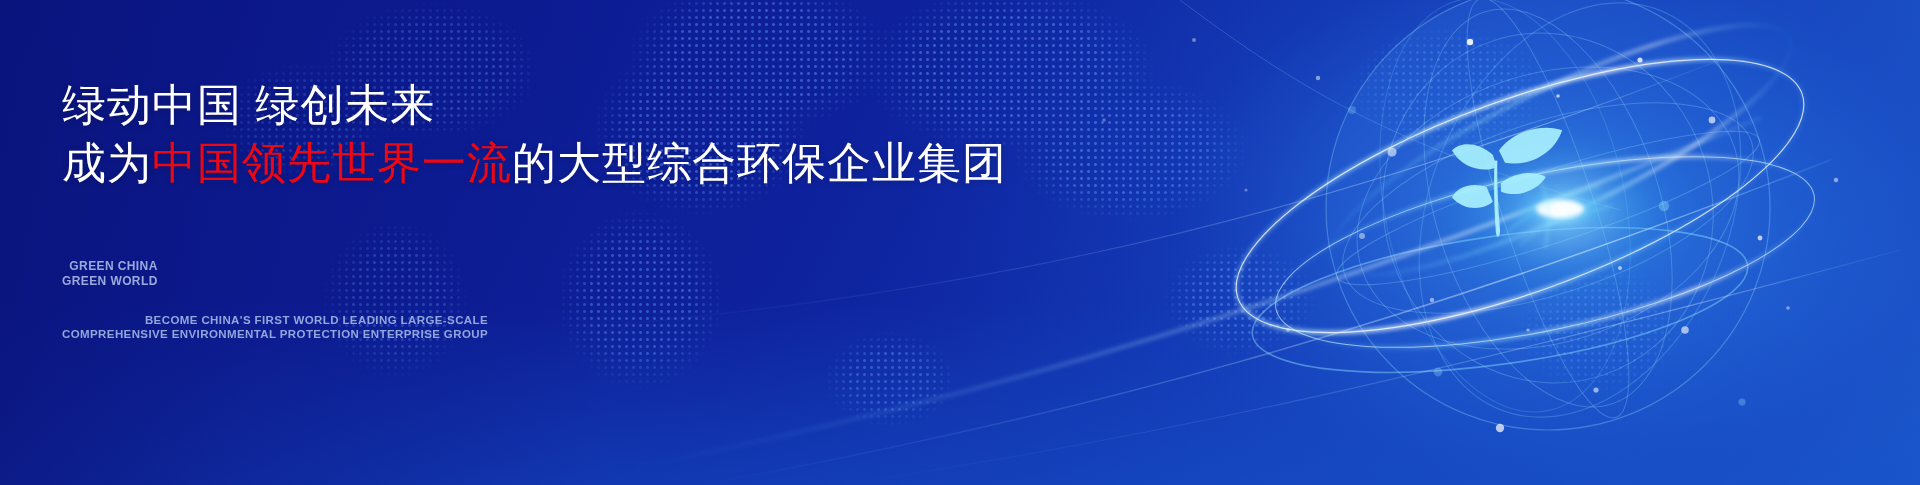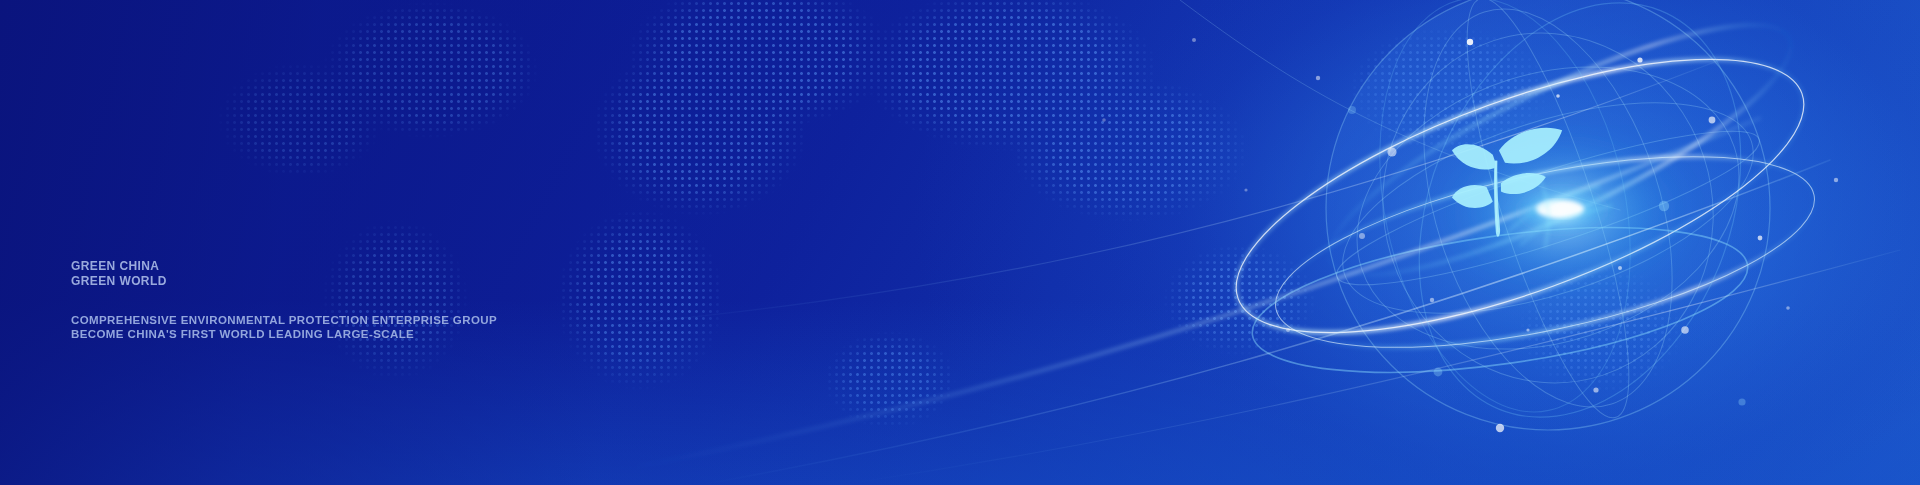--- a/index.html
+++ b/index.html
@@ -82,24 +82,25 @@
     font-weight: 400;
     letter-spacing: 1px;
     white-space: nowrap;
     text-shadow: 0 1px 6px rgba(0,0,0,0.22);
   }
   .headline .l2 { display: block; }
   .hl-red { color: #ee0712; }
 
   .en-block {
     position: absolute;
-    left: 9px;
+    left: 0;
     color: #a8b6e0;
     font-weight: bold;
     letter-spacing: 0.4px;
+    text-align: right;
   }
   .en-slogan {
     top: 259px;
     font-size: 12px;
     line-height: 15px;
     color: #9aaadd;
   }
   .en-desc {
     top: 313px;
     font-size: 11.5px;
@@ -247,25 +248,29 @@
         <circle cx="1664" cy="206" r="5.2" opacity="0.35"></circle>
         <circle cx="1438" cy="372" r="4.4" opacity="0.3"></circle>
         <circle cx="1742" cy="402" r="3.6" opacity="0.3"></circle>
         <circle cx="1352" cy="110" r="4.0" opacity="0.25"></circle>
       </g>
     </svg>
   </div>
 
   <div class="copy">
 
+    <div class="headline">
+      <span class="l1">绿动中国 绿创未来</span>
+      <span class="l2"><span>成为</span><span class="hl-red">中国领先世界一流</span><span>的大型综合环保企业集团</span></span>
+    </div>
 
     <div class="en-block en-slogan">
       <span>GREEN CHINA</span>
       <span>GREEN WORLD</span>
     </div>
 
     <div class="en-block en-desc">
+      <span>BECOME CHINA'S FIRST WORLD LEADING LARGE-SCALE</span>
       <span>COMPREHENSIVE ENVIRONMENTAL PROTECTION ENTERPRISE GROUP</span>
-      <span>BECOME CHINA'S FIRST WORLD LEADING LARGE-SCALE</span>
     </div>
 
   </div>
 </div>
 
 </body></html>

